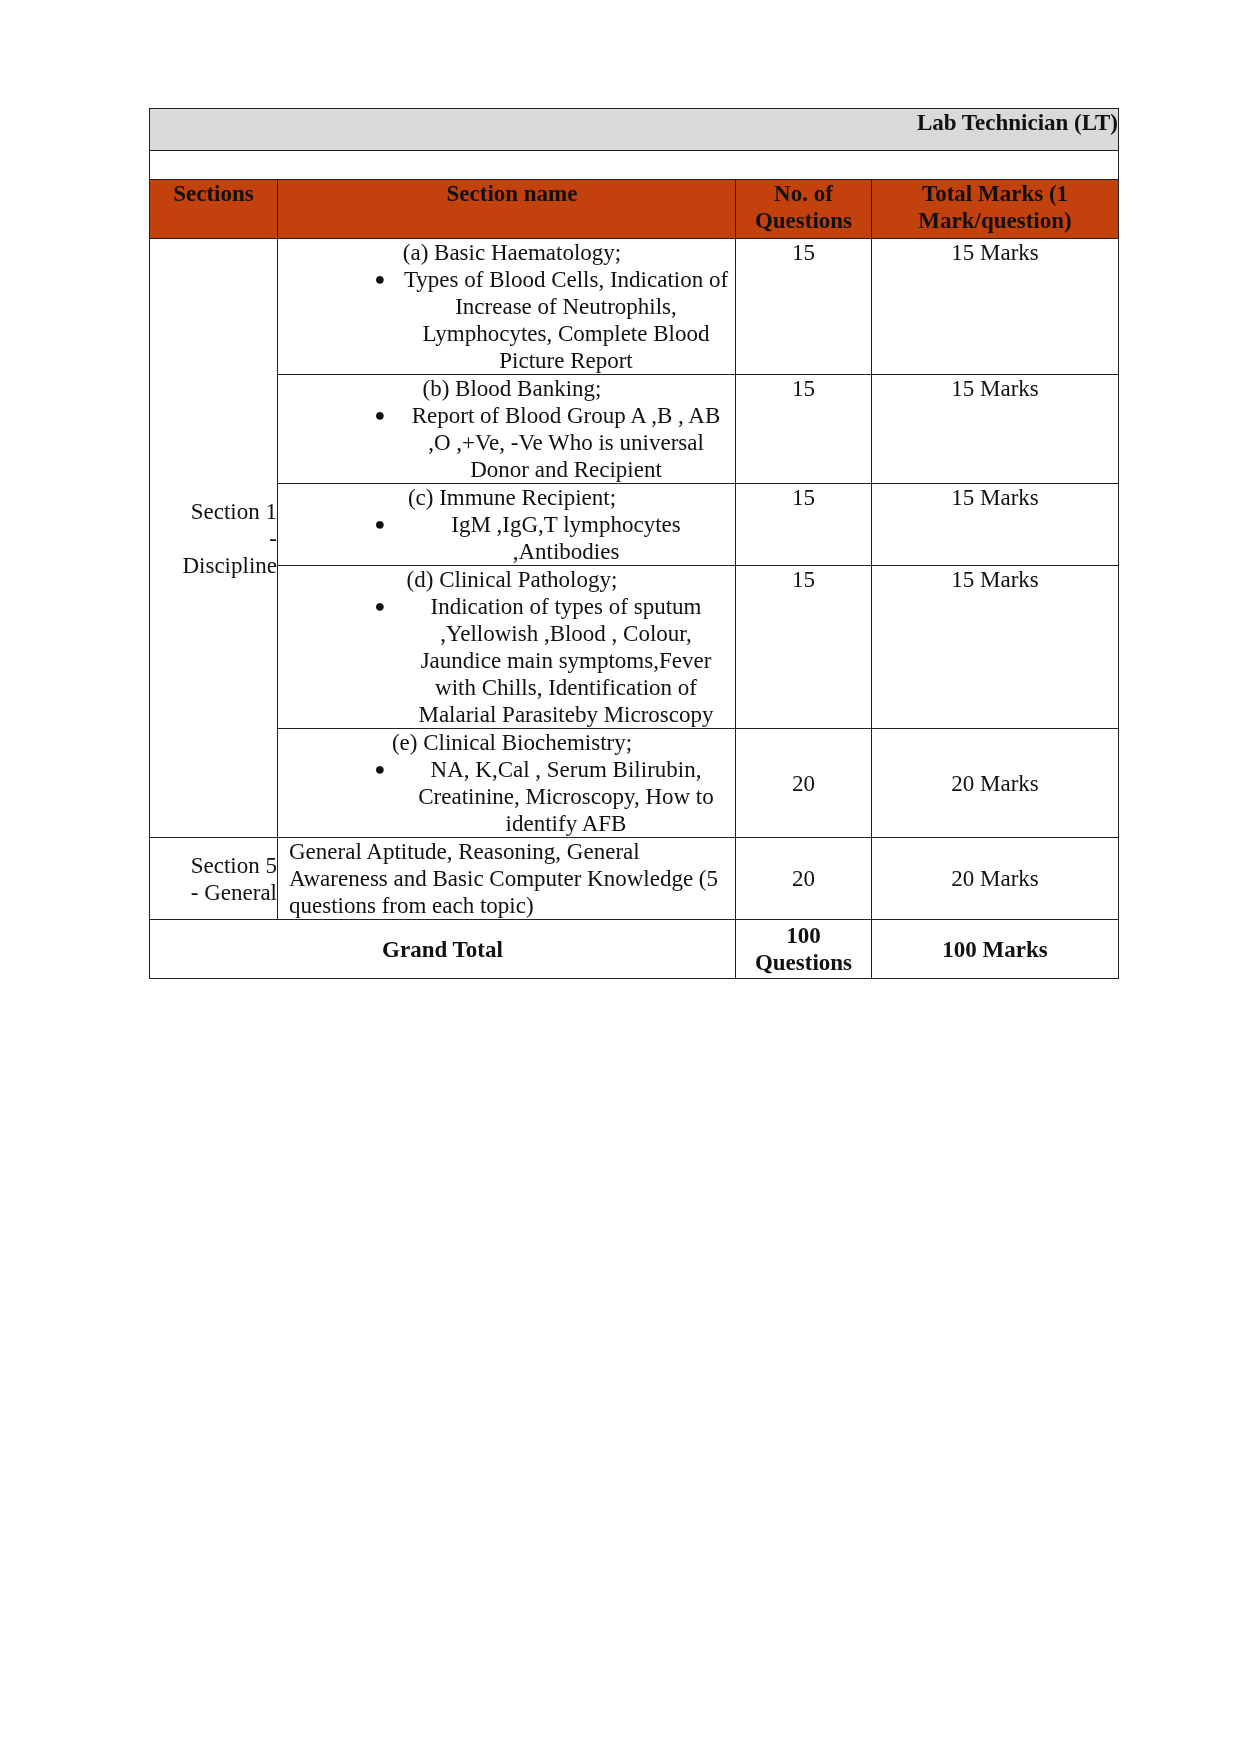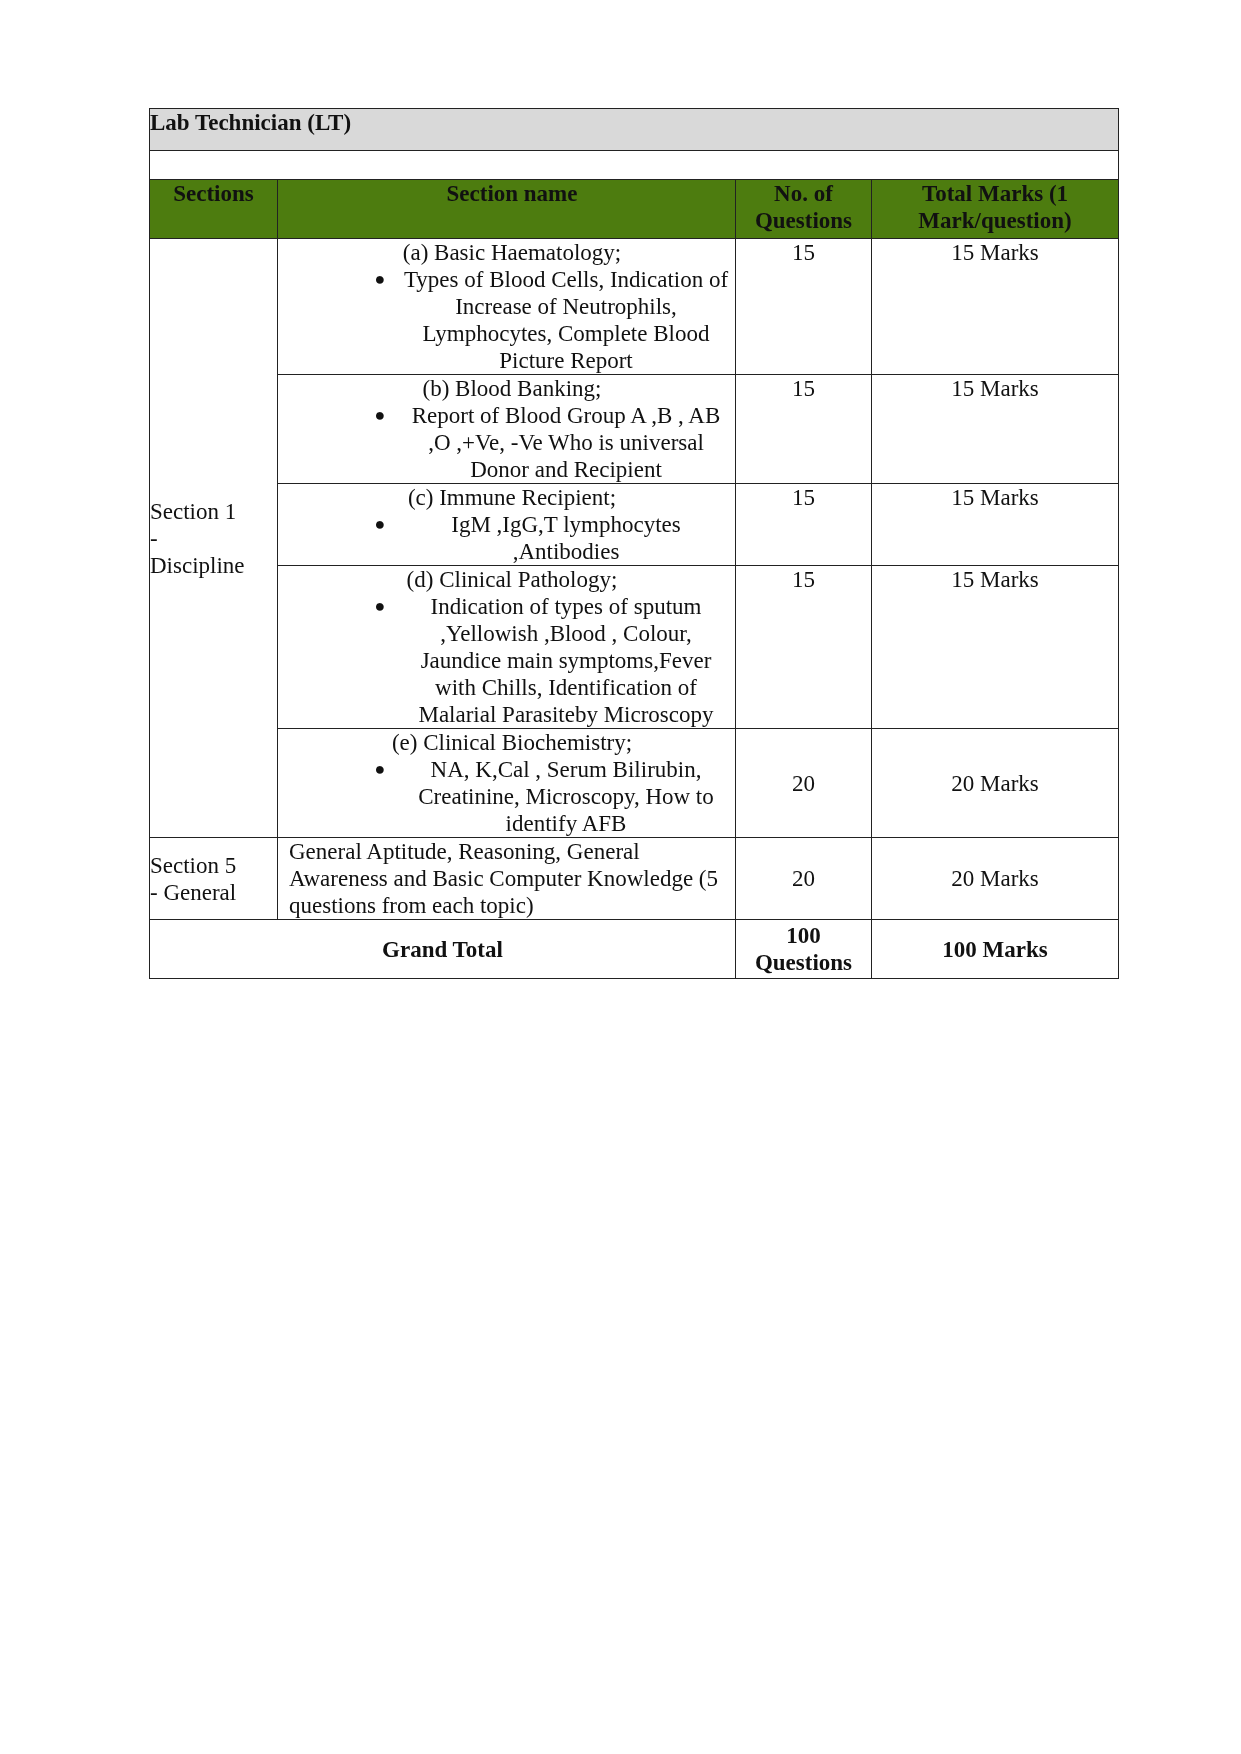--- a/index.html
+++ b/index.html
@@ -28,38 +28,38 @@
       line-height: 27px;
     }
     table.syllabus td, table.syllabus th {
       border: 1px solid #222;
       padding: 0;
       vertical-align: top;
     }
     .title-row th {
       background: #d9d9d9;
       font-weight: bold;
-      text-align: left;
+      text-align: right;
       height: 41px;
       vertical-align: top;
       padding-top: 2px;
     }
     .blank-row td {
       height: 28px;
     }
     .head-row th {
-      background: #4d7c0f;
+      background: #c2410c;
       font-weight: bold;
       height: 58px;
       vertical-align: middle;
     }
     .head-row th.left { text-align: center; padding-left: 11px; }
     .head-row th.center { text-align: center; }
     .sec-cell {
-      text-align: left;
+      text-align: right;
       vertical-align: middle !important;
     }
     .name-cell {
       padding-left: 11px !important;
       padding-bottom: 0;
       text-align: center;
     }
     .topic-title { display: block; }
     .bullet-line {
       display: flex;

